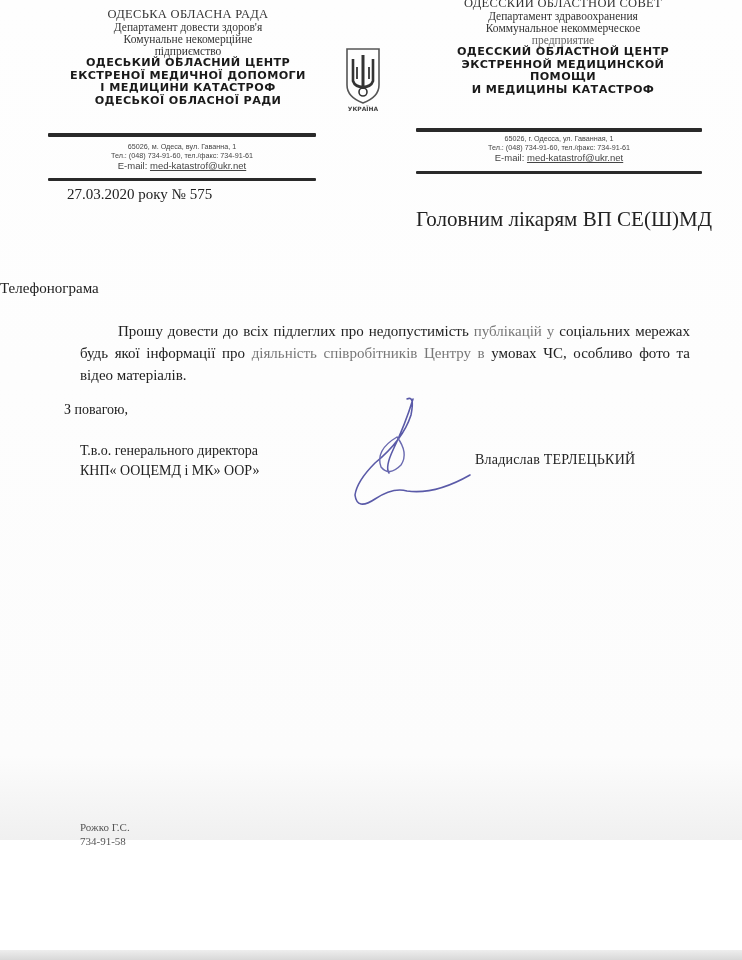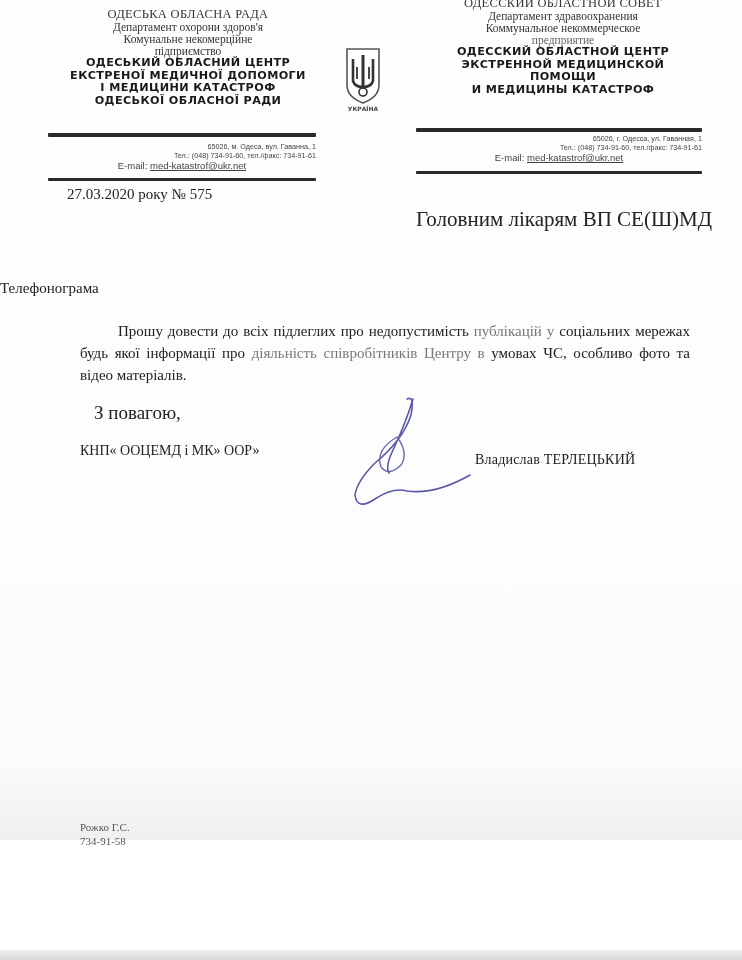--- a/index.html
+++ b/index.html
@@ -6,45 +6,45 @@
   body { width:742px; height:960px; background:#ffffff; position:relative; overflow:hidden; font-family:"Liberation Serif", serif; color:#222; }
   .page { position:absolute; left:0; top:0; width:742px; height:840px; background:linear-gradient(to bottom,#fefefe 0%,#fcfcfc 90%,#f0f0f0 100%); }
   .hdr { position:absolute; text-align:center; line-height:1.05; }
   .hdr-left { left:48px; top:8px; width:280px; }
   .hdr-right { left:408px; top:-3px; width:310px; }
   .org-top { font-size:12.5px; letter-spacing:0.3px; color:#333; }
   .org-dept { font-size:11.5px; color:#333; }
   .org-bold { font-family:"DejaVu Sans", sans-serif; font-weight:bold; font-size:11.2px; letter-spacing:0.4px; color:#1a1a1a; line-height:1.12; }
   .rule { position:absolute; height:4px; background:#2a2a2a; border-radius:1px; }
   .contacts { position:absolute; text-align:center; font-family:"Liberation Sans", sans-serif; color:#444; line-height:1.25; }
-  .contacts .small { font-size:7.2px;text-align:right; }
+  .contacts .small { font-size:7.2px; }
   .contacts .email { font-size:9.5px; }
   .contacts .email u { text-decoration:underline; }
   .emblem { position:absolute; left:335px; top:45px; width:56px; height:68px; }
   .date-line { position:absolute; left:67px; top:186px; font-size:15px; color:#222; }
   .addressee { position:absolute; left:392px; top:207px; font-size:21px; color:#222;margin-left:24px; }
   .title { position:absolute; left:0; width:742px; top:280px; font-size:15px; color:#222; }
   .body-text { position:absolute; left:80px; top:320px; width:610px; font-size:15px; line-height:22px; text-align:justify; color:#222; }
   .body-text .indent { display:inline-block; width:38px; }
   .body-text .faint { color:#777; }
-  .closing { position:absolute; left:94px; top:402px; font-size:19px; color:#222;text-align:center; }
+  .closing { position:absolute; left:64px; top:402px; font-size:14px; color:#222;text-align:center; }
   .sig-pos { position:absolute; left:80px; top:441px; font-size:14px; line-height:20px; color:#222; }
   .sig-name { position:absolute; left:475px; top:452px; font-size:14px; color:#222; letter-spacing:0.2px; }
   .signature { position:absolute; left:345px; top:395px; width:140px; height:120px; }
   .footer-note { position:absolute; left:80px; top:784px; font-size:11px; line-height:14px; color:#555;margin-top:36px; }
   .bottom-bar { position:absolute; left:0; top:950px; width:742px; height:10px; background:linear-gradient(to bottom,#eeeeee,#d8d8d8); }
 </style>
 </head>
 <body>
 
 <div class="page">
 
   <div class="hdr hdr-left">
     <div class="org-top">ОДЕСЬКА ОБЛАСНА РАДА</div>
-    <div class="org-dept">Департамент охорони здоров'я</div>
+    <div class="org-dept">Департамент довести здоров'я</div>
     <div class="org-dept">Комунальне некомерційне</div>
     <div class="org-dept">підприємство</div>
     <div class="org-bold">ОДЕСЬКИЙ ОБЛАСНИЙ ЦЕНТР</div>
     <div class="org-bold">ЕКСТРЕНОЇ МЕДИЧНОЇ ДОПОМОГИ</div>
     <div class="org-bold">І МЕДИЦИНИ КАТАСТРОФ</div>
     <div class="org-bold">ОДЕСЬКОЇ ОБЛАСНОЇ РАДИ</div>
   </div>
   <div class="rule" style="left:48px; top:133px; width:268px;"></div>
   <div class="contacts" style="left:48px; top:142px; width:268px;">
     <div class="small">65026, м. Одеса, вул. Гаванна, 1</div>
@@ -94,20 +94,21 @@
 
   <div class="title">Телефонограма</div>
 
   <div class="body-text">
     <span class="indent"></span><span>Прошу довести до всіх підлеглих про недопустимість </span><span class="faint">публікацій у</span><span> соціальних мережах будь якої інформації про </span><span class="faint">діяльність співробітників Центру в</span><span> умовах ЧС, особливо фото та відео матеріалів.</span>
   </div>
 
   <div class="closing">З повагою,</div>
 
   <div class="sig-pos">
+    <div>Т.в.о. генерального директора</div>
     <div>КНП« ООЦЕМД і МК» ООР»</div>
   </div>
 
   <svg class="signature" viewBox="0 0 140 120">
     <path d="M68 4 Q60 30 48 55 Q40 72 44 78 M62 4 Q70 0 66 20 Q58 45 30 68 Q12 86 10 100 Q12 116 30 104 Q48 92 62 96 Q90 100 125 80" fill="none" stroke="#5a5aa8" stroke-width="1.6" stroke-linecap="round"></path>
     <path d="M52 42 Q30 55 36 72 Q44 82 56 70 Q64 58 52 42 Z" fill="none" stroke="#6a6ab0" stroke-width="1.4"></path>
   </svg>
 
   <div class="sig-name">Владислав  ТЕРЛЕЦЬКИЙ</div>
 

